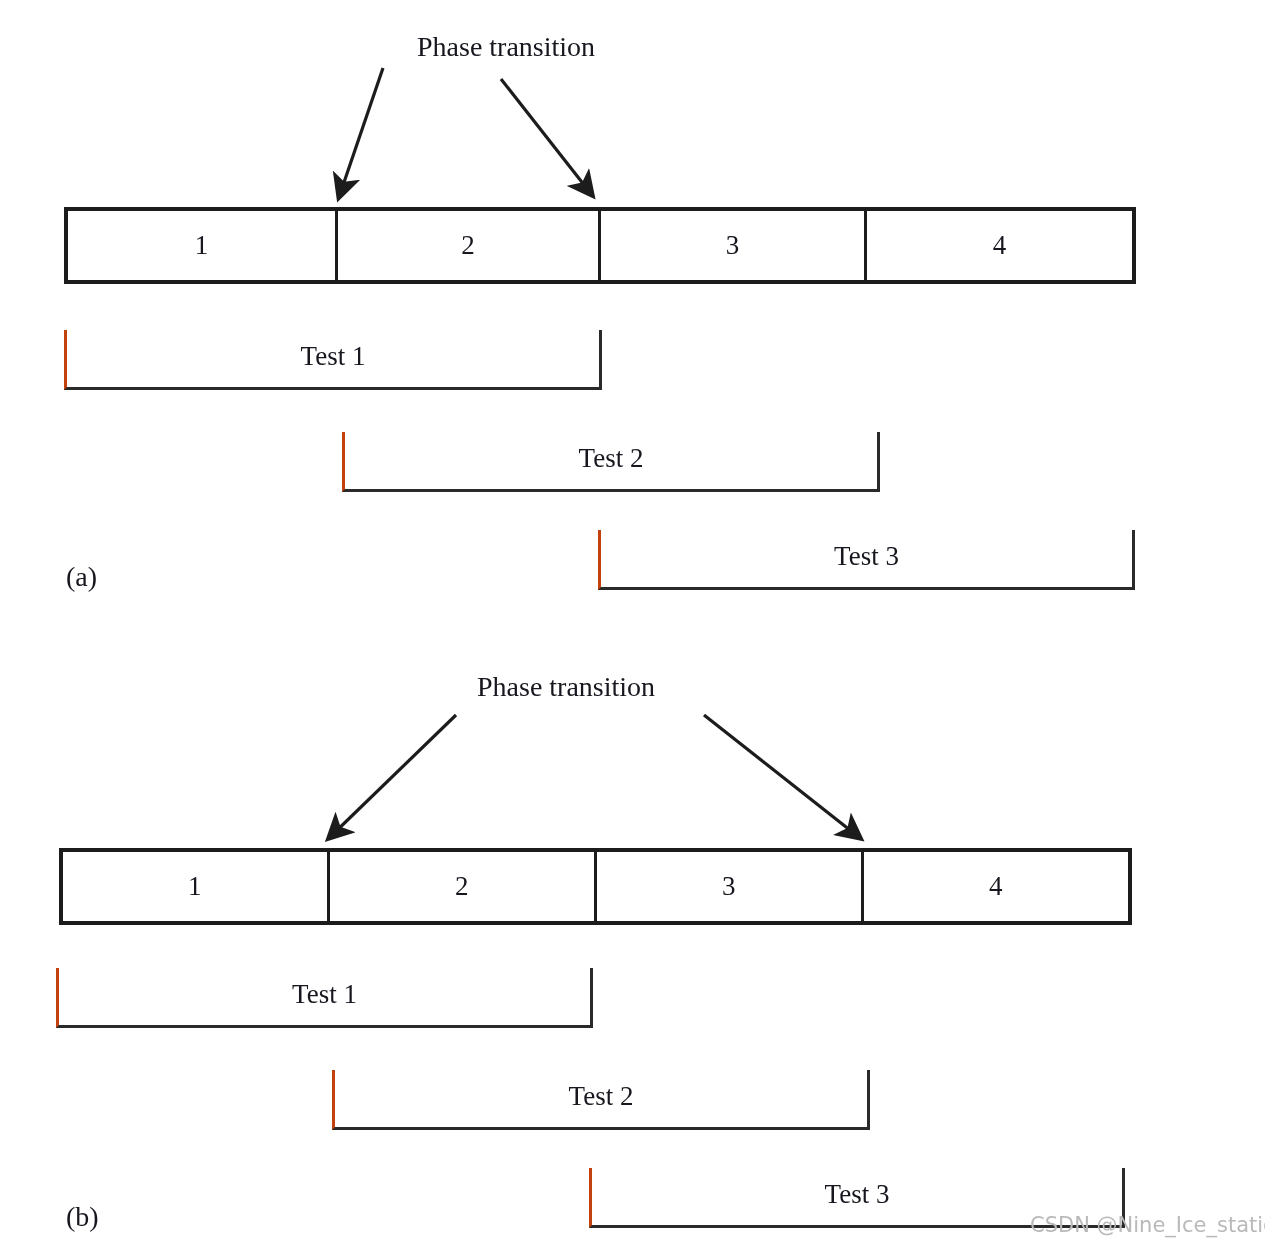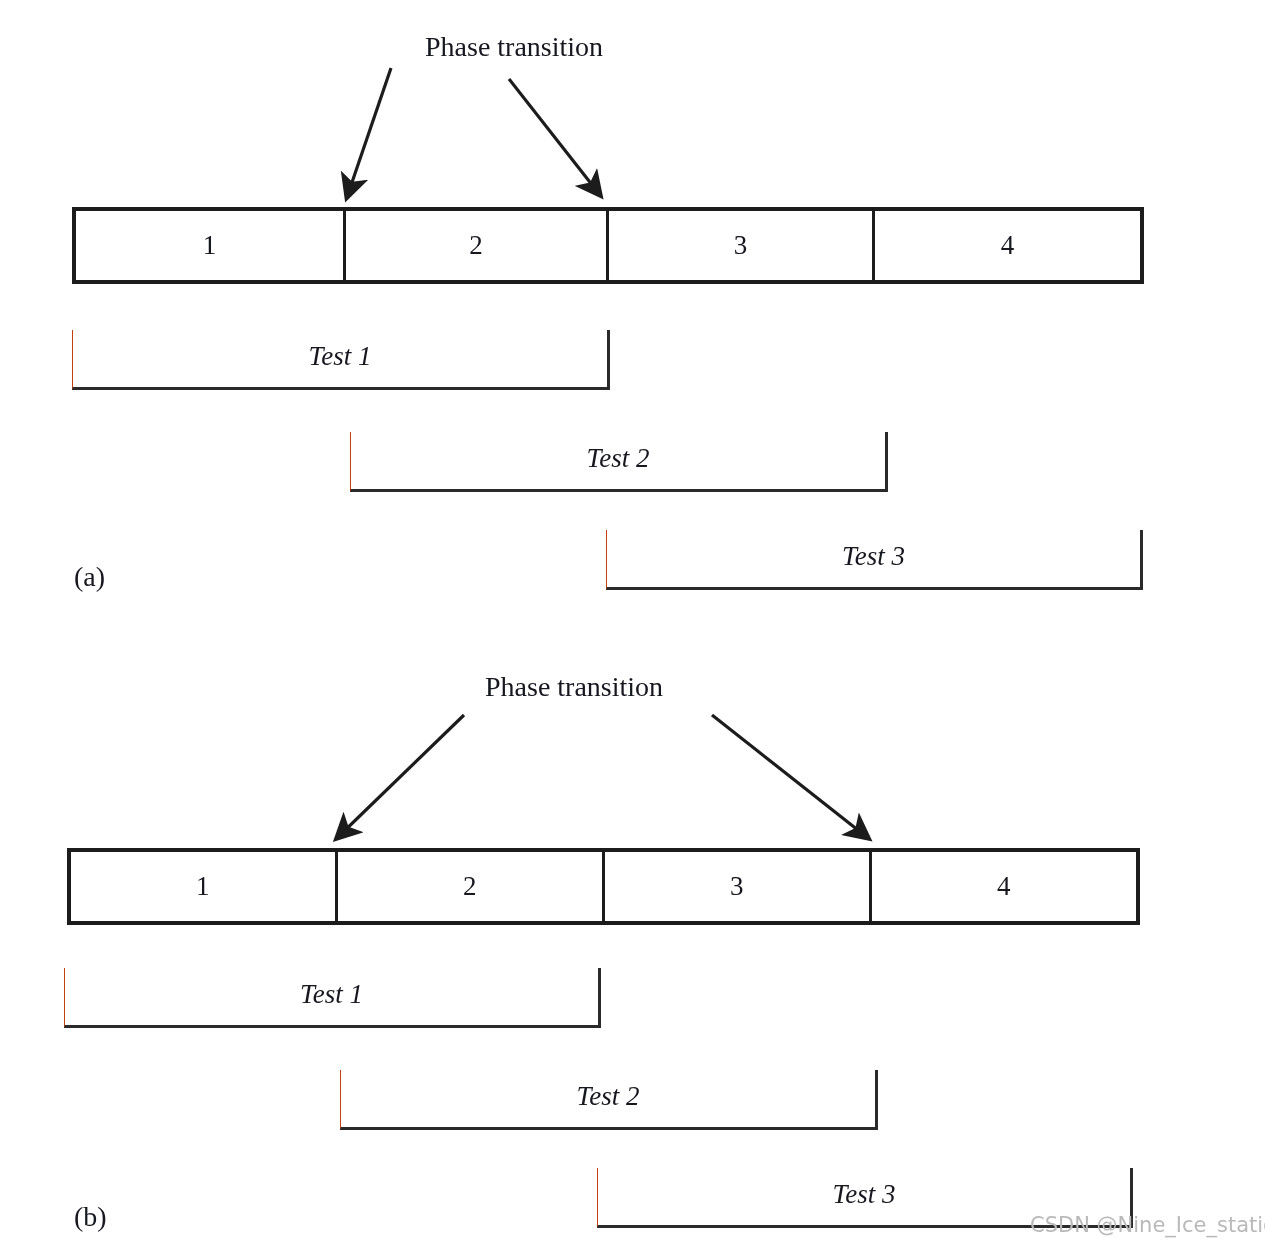--- a/index.html
+++ b/index.html
@@ -14,21 +14,21 @@
   }
   #figure {
     position: relative;
     width: 1265px;
     height: 1247px;
     background: #ffffff;
     overflow: hidden;
   }
   .panel {
     position: absolute;
-    left: 12px;
+    left: 4px;
     width: 1102px;
   }
   
   .phase-bar {
     position: absolute;
     box-sizing: border-box;
     border: 4px solid #1c1c1c;
     background: #ffffff;
     display: flex;
   }
@@ -59,26 +59,25 @@
     position: absolute;
     left: 0;
     top: 0;
     overflow: visible;
     pointer-events: none;
   }
   
   .test-bracket {
     position: absolute;
     box-sizing: border-box;
-    border-left: 1px solid #c2410c;
+    border-left: 3px solid #c2410c;
     border-right: 3px solid #2a2a2a;
     border-bottom: 3px solid #2a2a2a;
     border-top: none;
     background: transparent;
-    font-style: italic;
   }
   .test-label {
     position: absolute;
     left: 0;
     right: 0;
     text-align: center;
     font-size: 27px;
     line-height: 1;
     color: #17171f;
     white-space: nowrap;

